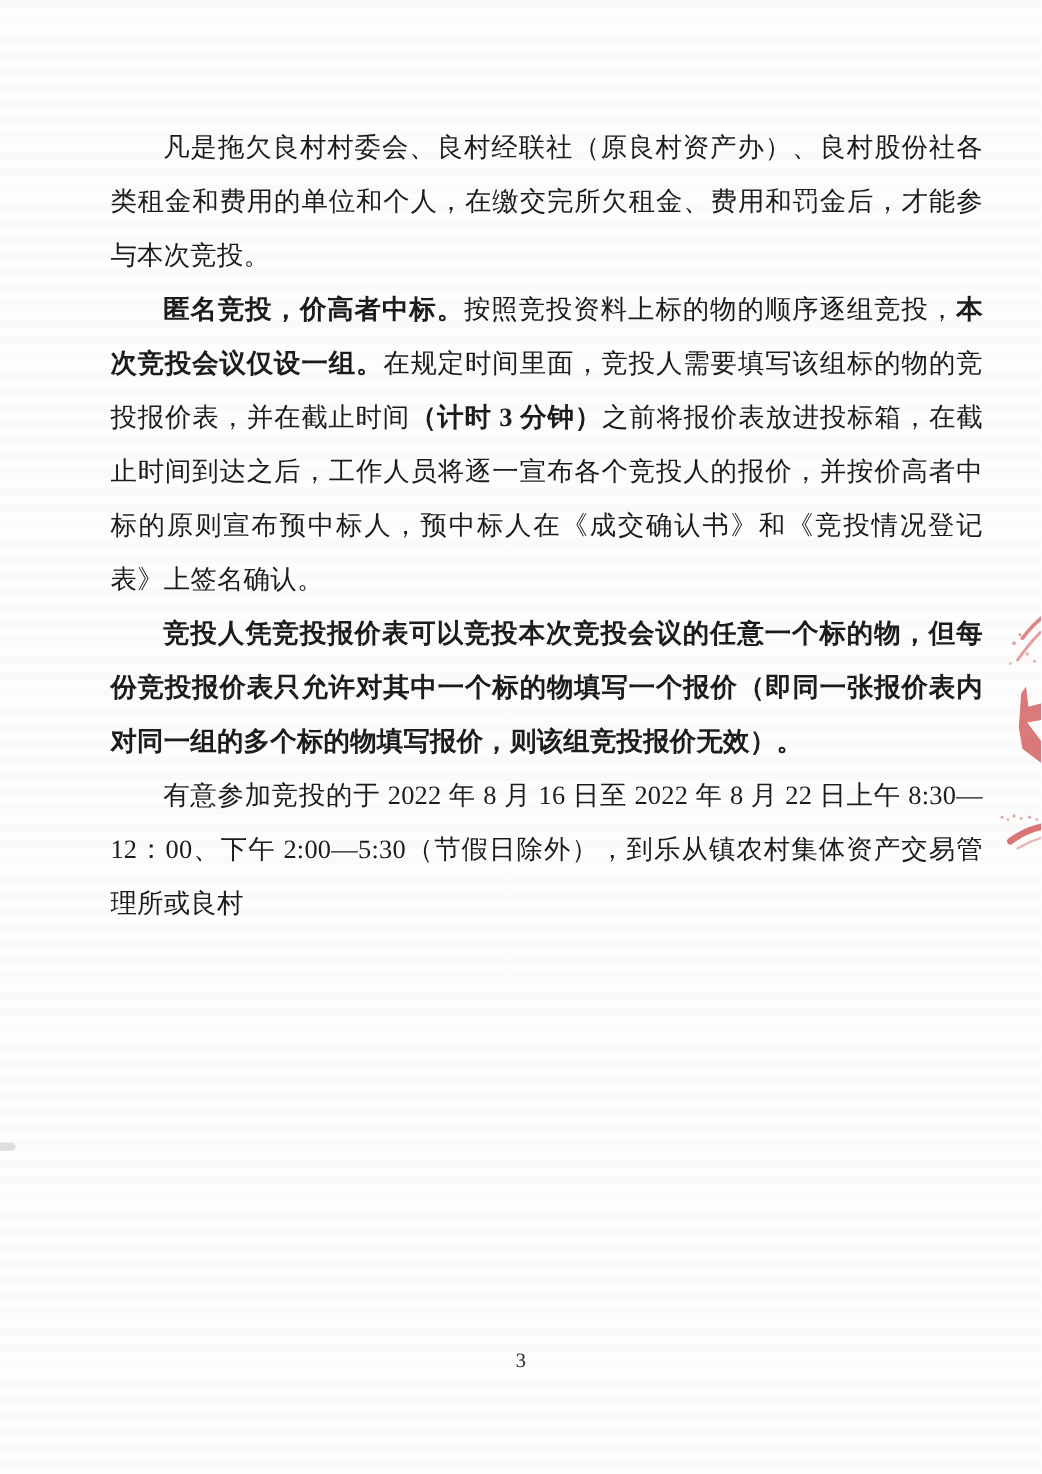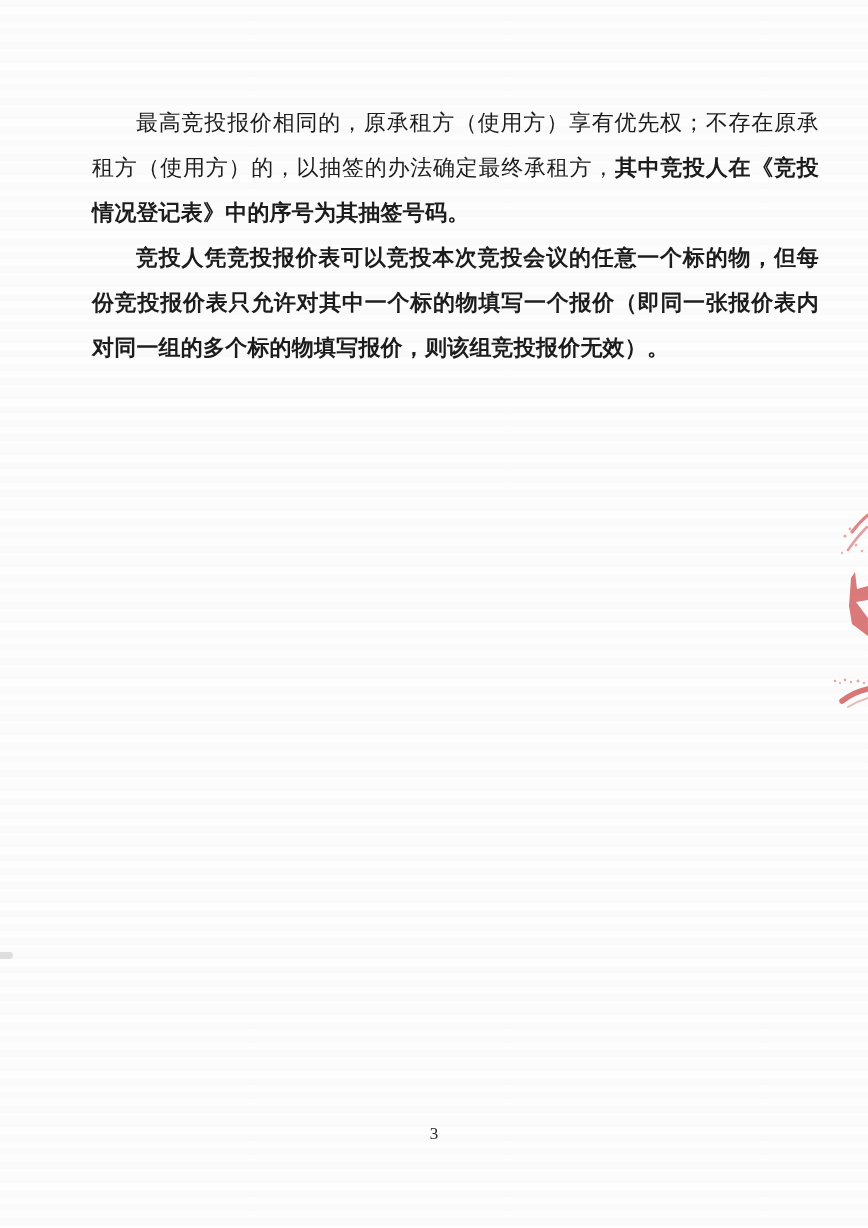--- a/index.html
+++ b/index.html
@@ -72,22 +72,24 @@
     background: rgba(125,125,125,0.22);
     border-radius: 0 5px 5px 0;
   }
 </style>
 </head>
 <body>
 
 <div class="page">
 
   <div class="body-text" id="body-text">
-      <p><span>最高竞投报价相同的，原承租方（使用方）享有优先权；不存在原承租方（使用方）的，以抽签的办法确定最终承租方，</span><span class="seg-bold">其中竞投人在《竞投情况登记表》中的序号为其抽签号码。</span></p>
+      <p><span>凡是拖欠良村村委会、良村经联社（原良村资产办）、良村股份社各类租金和费用的单位和个人，在缴交完所欠租金、费用和罚金后，才能参与本次竞投。</span></p>
+      <p><span class="seg-bold">匿名竞投，价高者中标。</span><span>按照竞投资料上标的物的顺序逐组竞投，</span><span class="seg-bold">本次竞投会议仅设一组。</span><span>在规定时间里面，竞投人需要填写该组标的物的竞投报价表，并在截止时间</span><span class="seg-bold">（计时 3 分钟）</span><span>之前将报价表放进投标箱，在截止时间到达之后，工作人员将逐一宣布各个竞投人的报价，并按价高者中标的原则宣布预中标人，预中标人在《成交确认书》和《竞投情况登记表》上签名确认。</span></p>
       <p><span class="seg-bold">竞投人凭竞投报价表可以竞投本次竞投会议的任意一个标的物，但每份竞投报价表只允许对其中一个标的物填写一个报价（即同一张报价表内对同一组的多个标的物填写报价，则该组竞投报价无效）。</span></p>
+      <p><span>有意参加竞投的于 2022 年 8 月 16 日至 2022 年 8 月 22 日上午 8:30—12：00、下午 2:00—5:30（节假日除外），到乐从镇农村集体资产交易管理所或良村</span></p>
     </div>
 
   <div class="stamp">
     <svg width="40" height="215" viewBox="0 0 40 215" xmlns="http://www.w3.org/2000/svg">
 
       <path class="seal-stroke" d="M40,10 C35,14 30,19 24,27" fill="none" stroke-width="3" stroke-linecap="round" opacity="0.7" stroke="#d05454"></path>
       <path class="seal-stroke" d="M39,22 C33,28 27,35 20,45" fill="none" stroke-width="2.5" stroke-linecap="round" opacity="0.55" stroke="#d05454"></path>
       <circle class="seal-fill" cx="17" cy="31" r="1.6" opacity="0.5" fill="#d05454"></circle>
       <circle class="seal-fill" cx="22" cy="24" r="1.4" opacity="0.5" fill="#d05454"></circle>
       <circle class="seal-fill" cx="28" cy="40" r="1.5" opacity="0.45" fill="#d05454"></circle>

